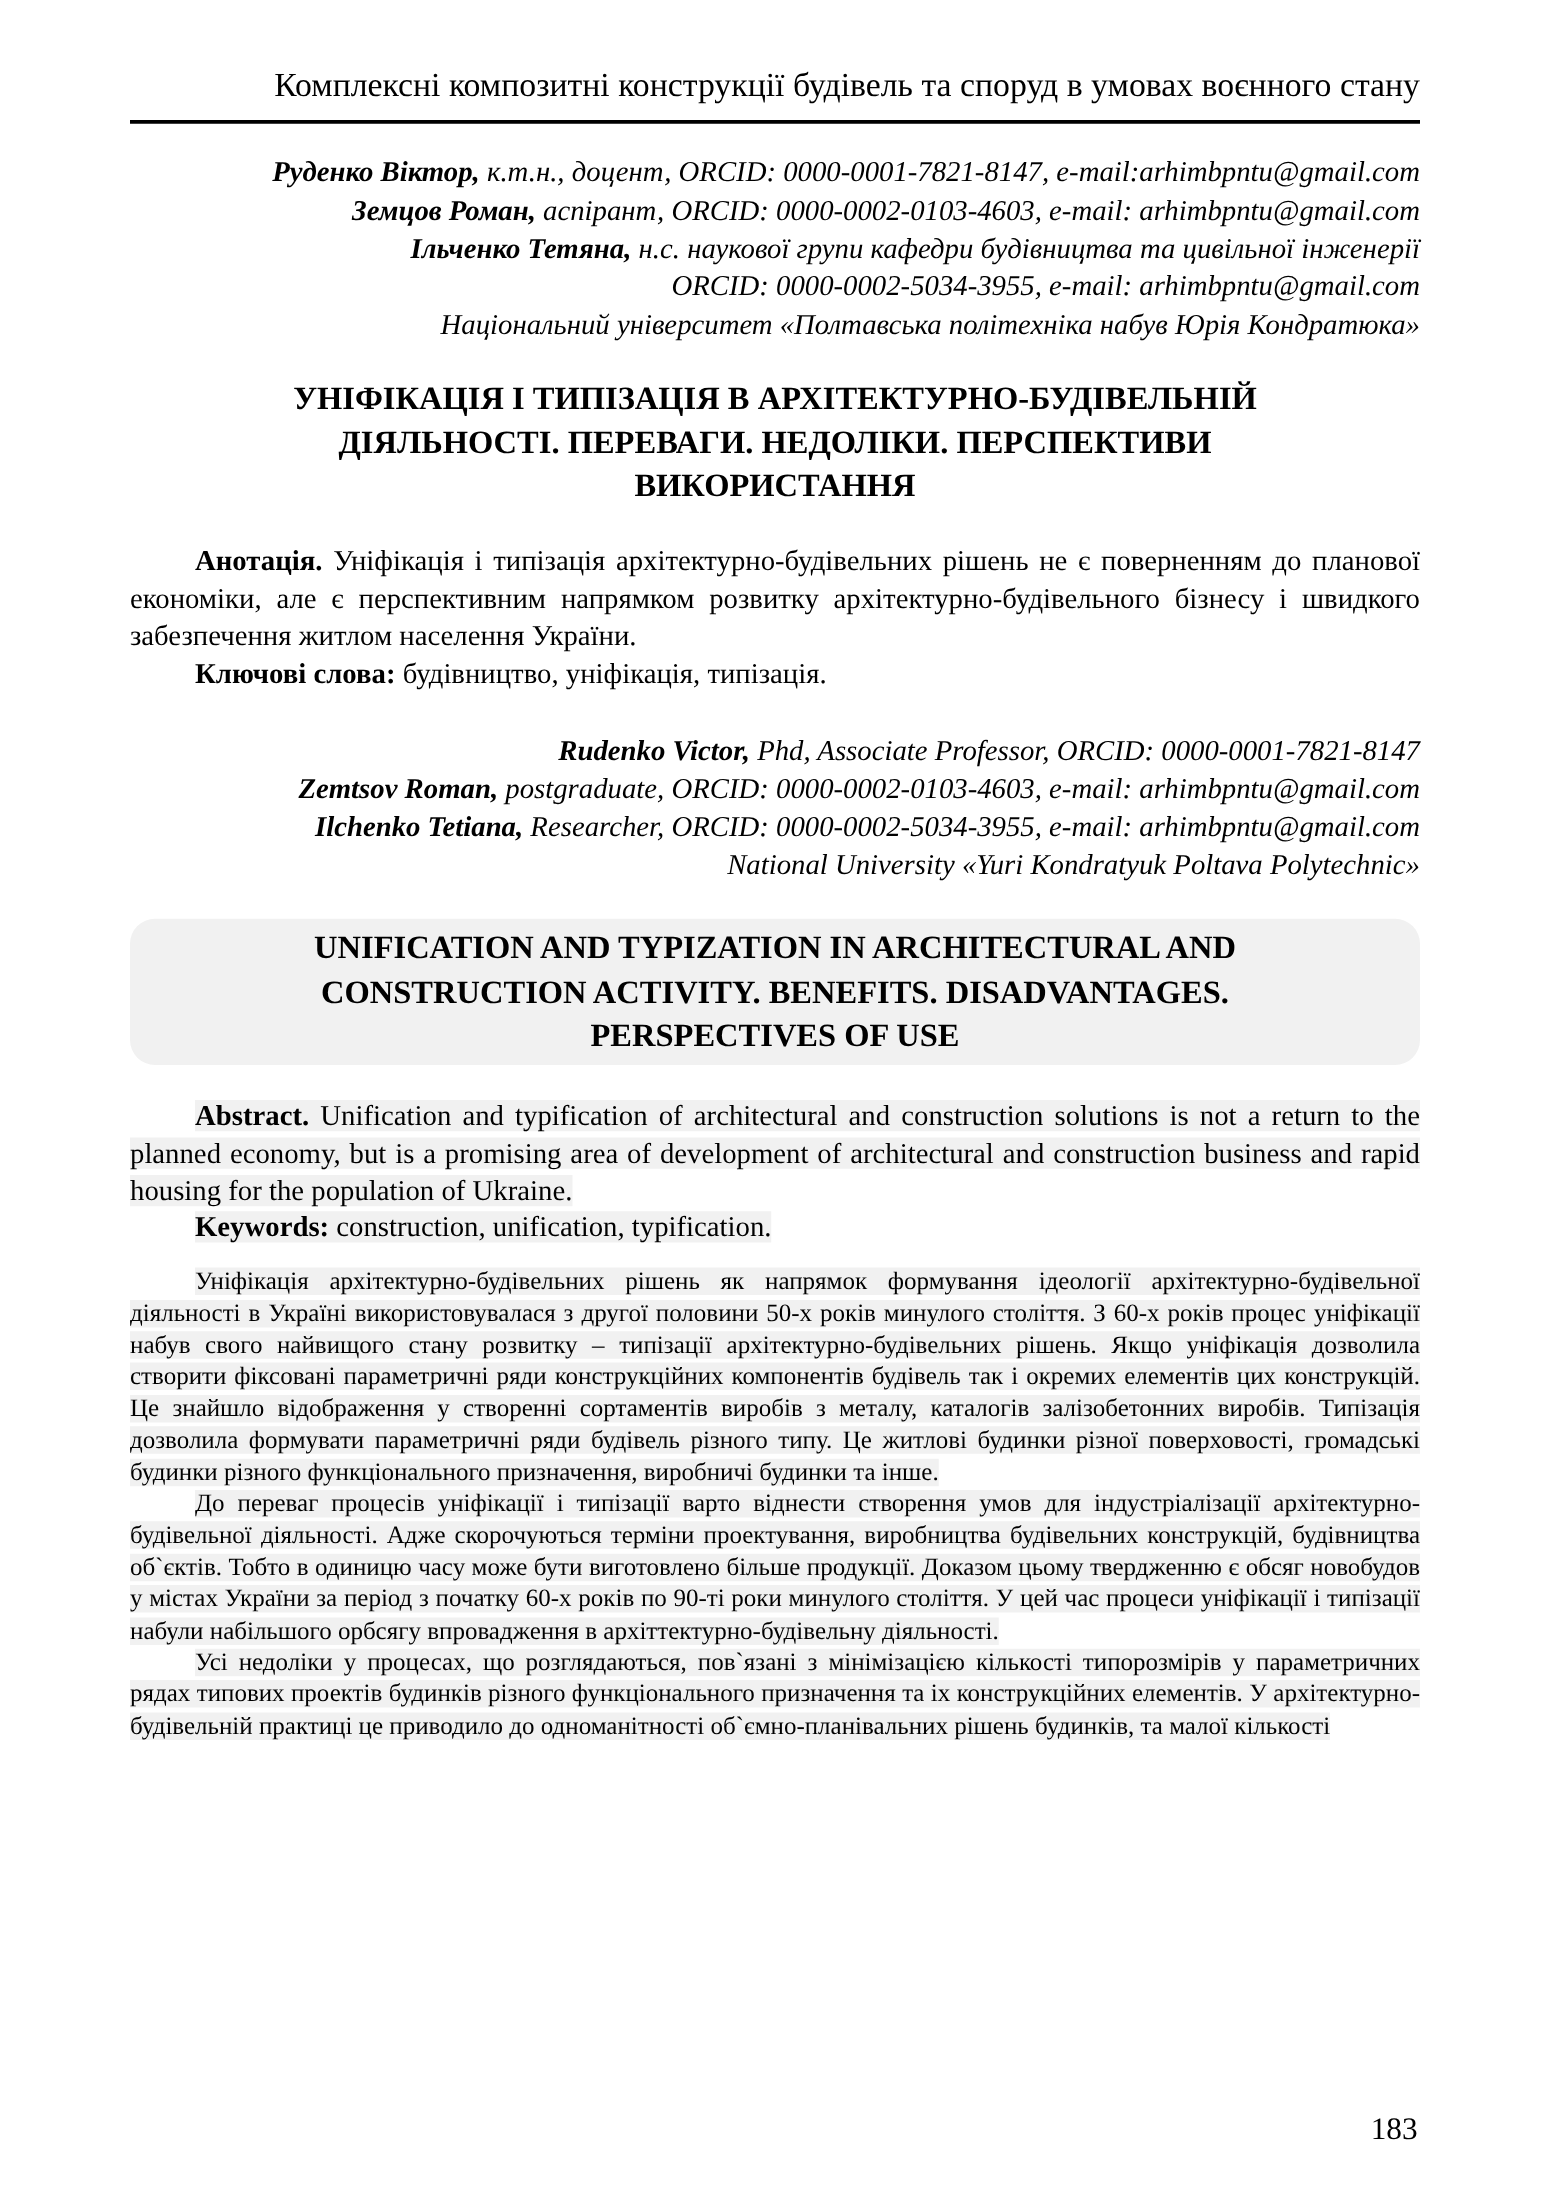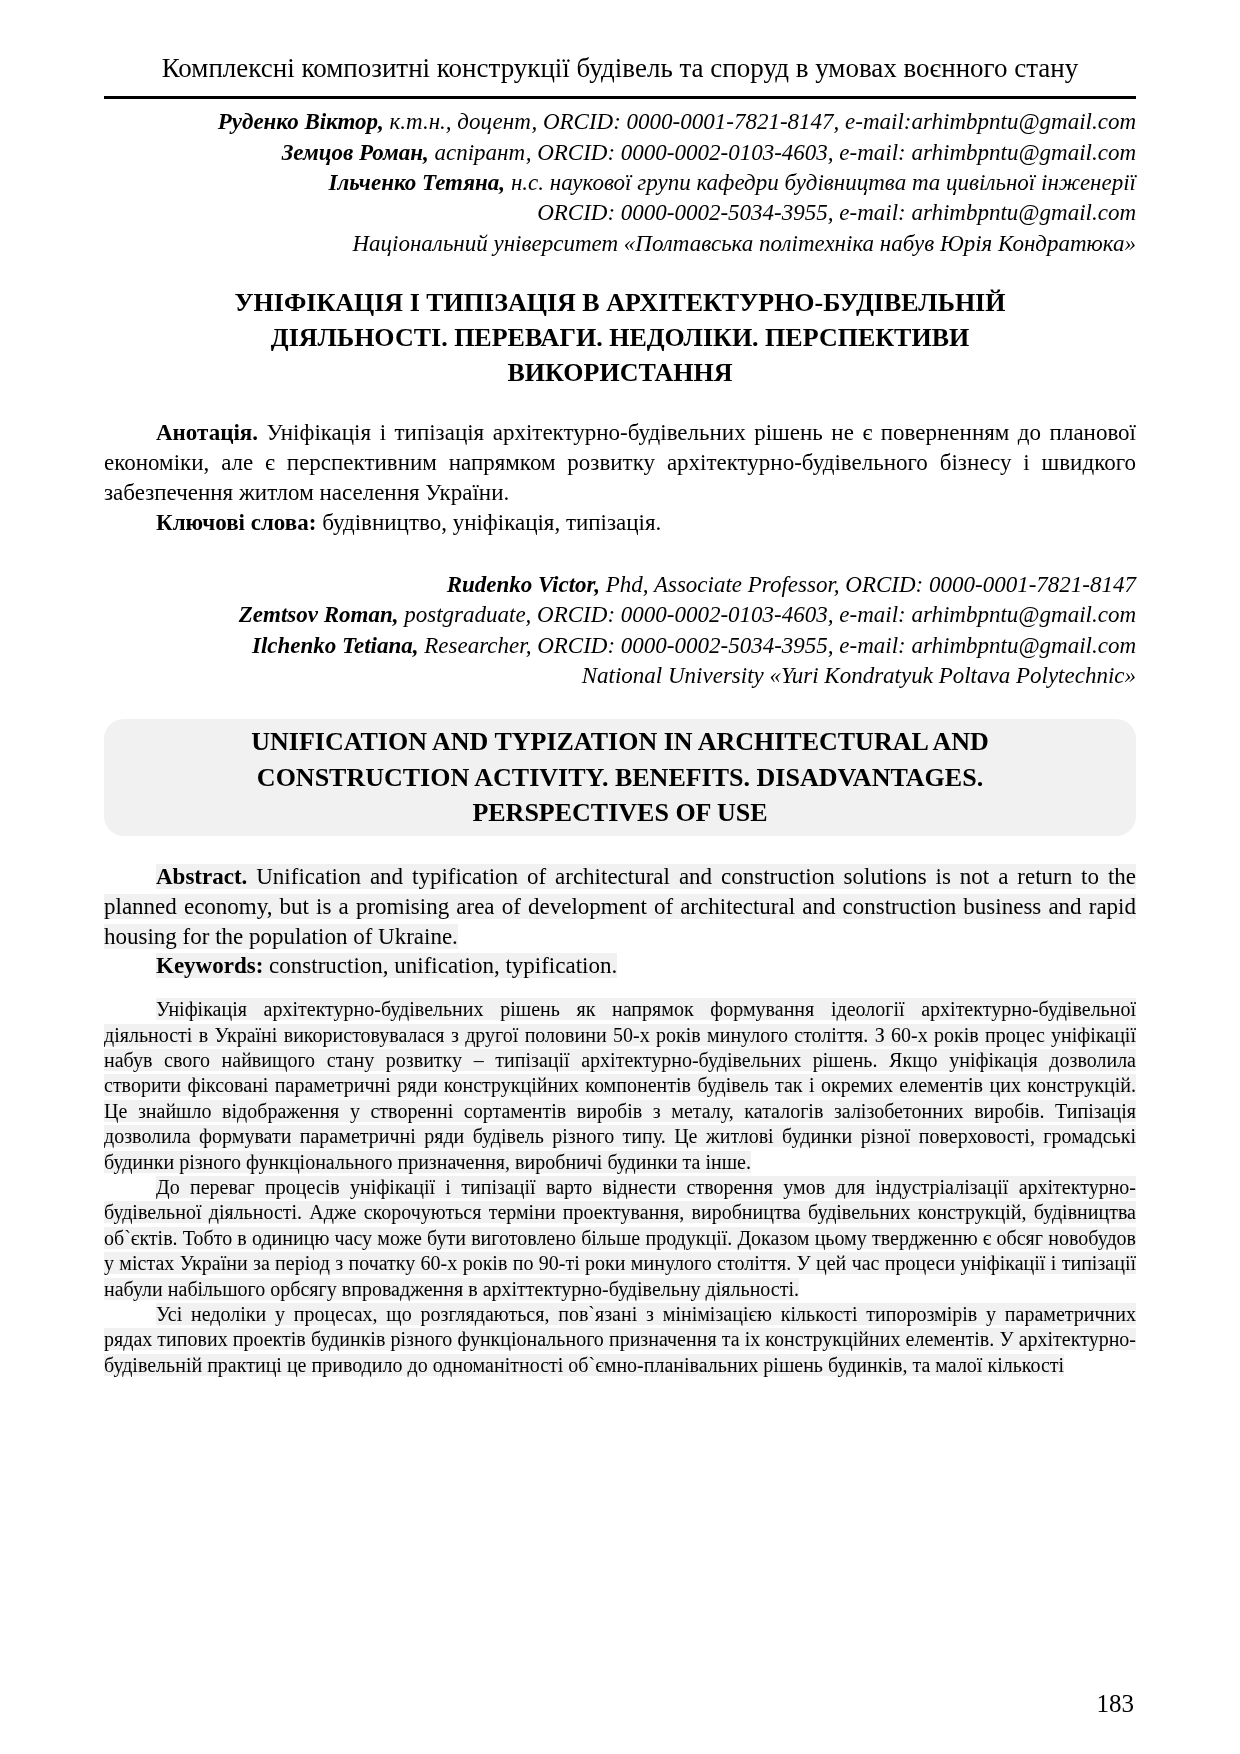--- a/index.html
+++ b/index.html
@@ -11,36 +11,36 @@
   .page {
     width: 1240px;
     height: 1754px;
     margin: 0 auto;
     background: #ffffff;
     padding: 52px 104px 40px 104px;
     position: relative;
     overflow: hidden;
   }
   .running-title {
-    text-align: center;
+    text-align: right;
     font-size: 27px;
     line-height: 1.2;
   }
   .head-rule {
     height: 0;
     border-bottom: 3px solid #000000;
     margin-top: 12px;
   }
   .udc {
     margin-top: 32px;
     font-size: 24px;
     font-weight: bold;
   }
   .authors {
-    margin-top: 8px;
+    margin-top: 24px;
     text-align: right;
     font-style: italic;
     font-size: 23px;
     line-height: 1.32;
   }
   .authors .a-name { font-weight: bold; }
   .title-ua {
     margin-top: 26px;
     text-align: center;
     font-weight: bold;

